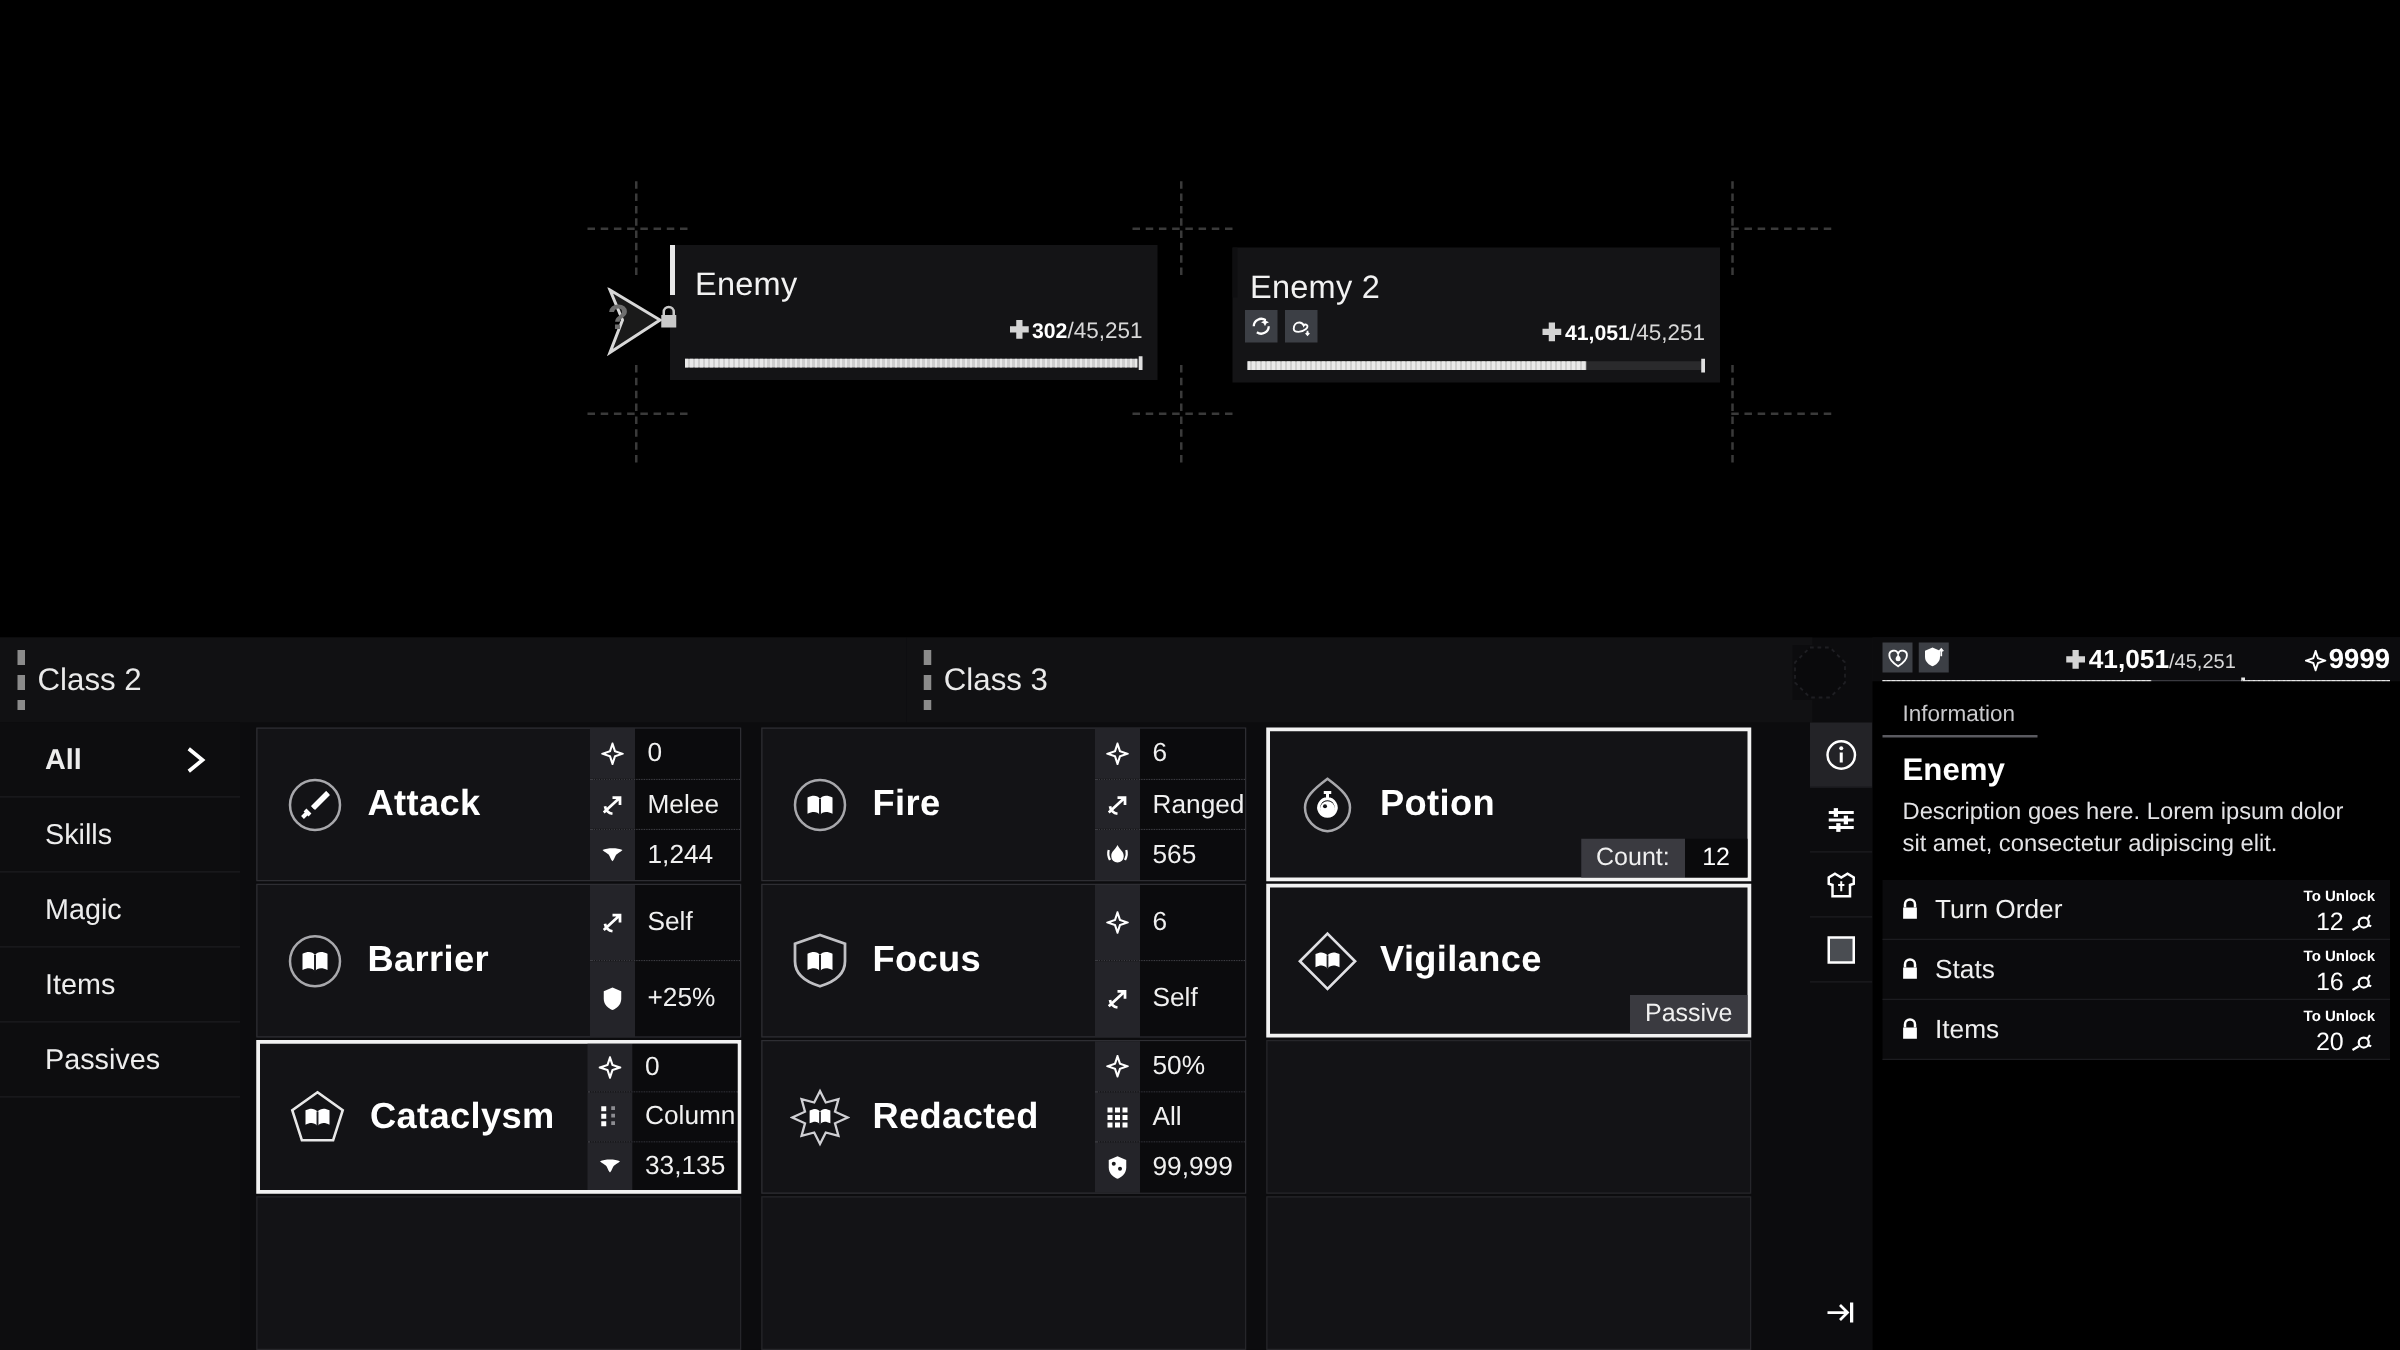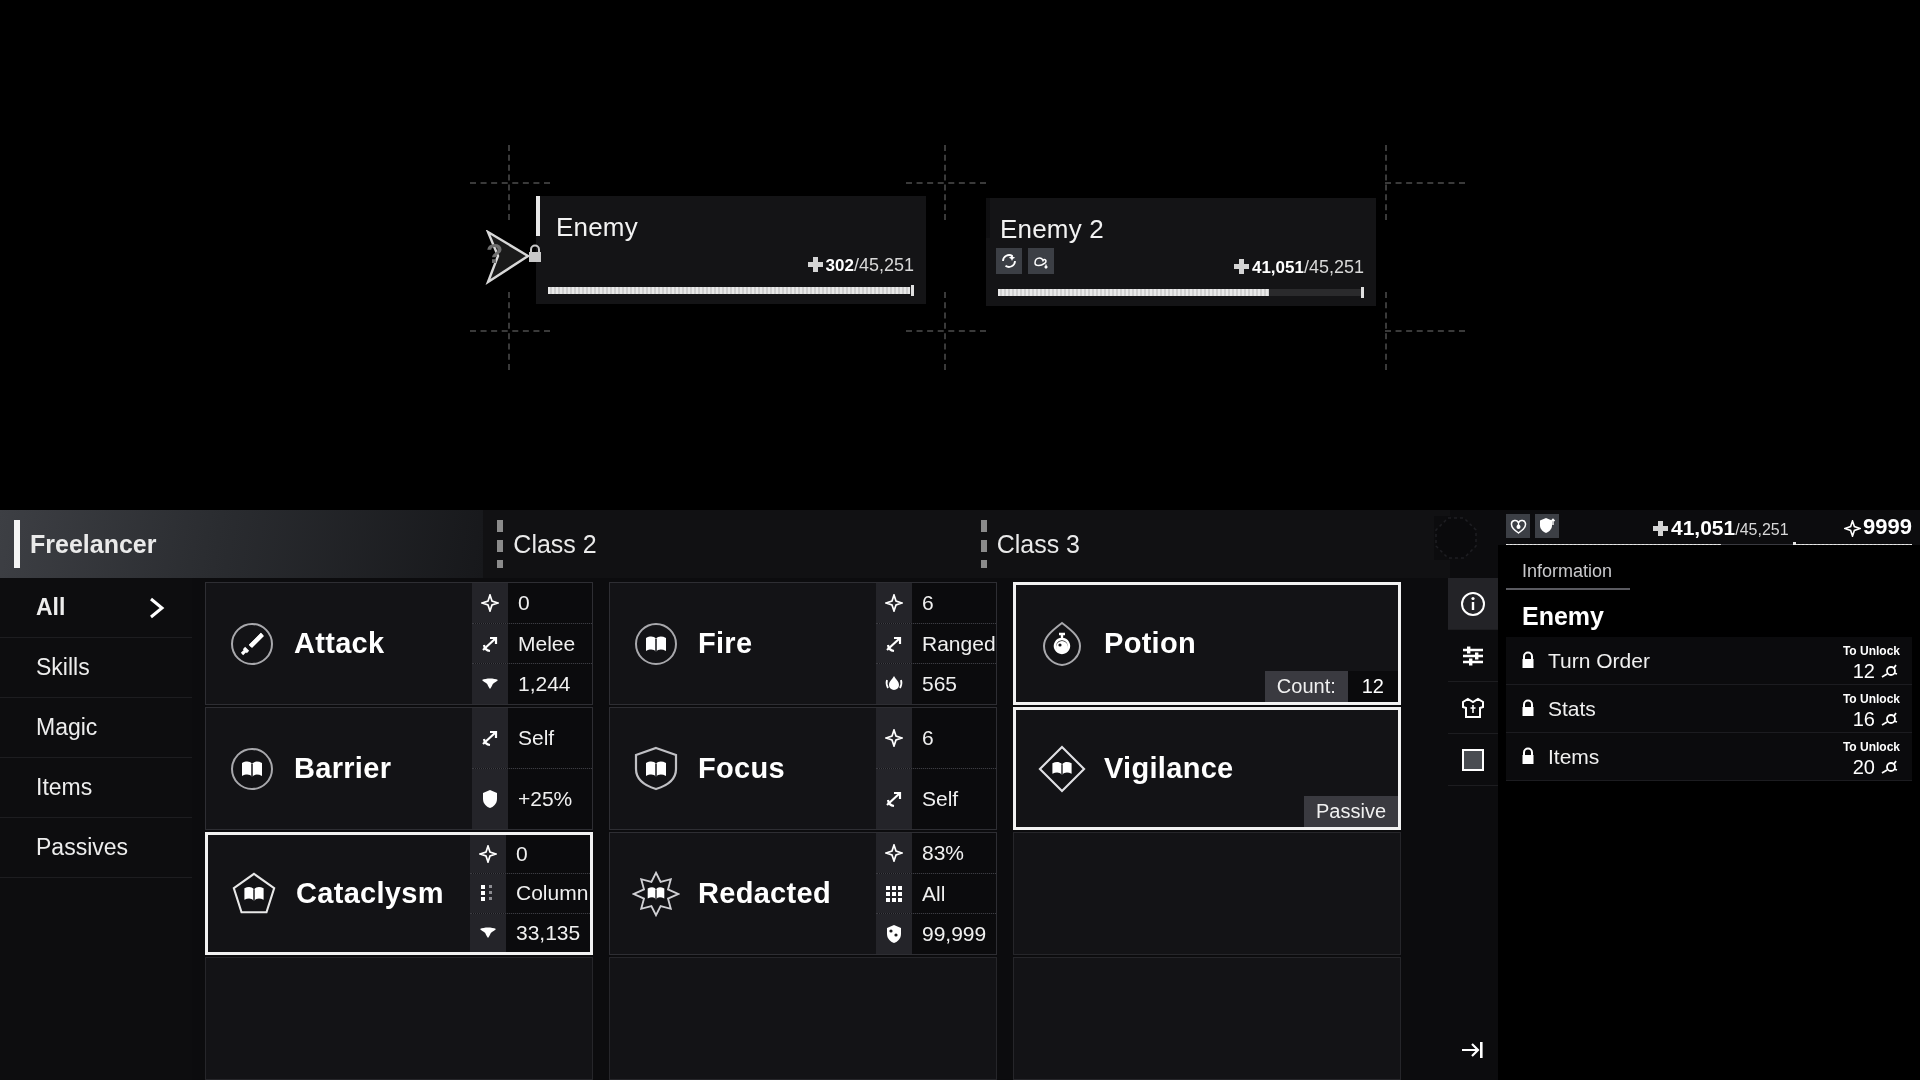--- a/index.html
+++ b/index.html
@@ -202,24 +202,20 @@
       <div class="hpbar">
         <div class="fill" style="width:74%"></div>
         <div class="tip"></div>
       </div>
     </div>
   </div>
 
   <div class="bottom">
 
     <div class="tabrow">
-      <div class="tab active">
-        <div class="edge"></div>
-        <span class="tlabel">Freelancer</span>
-      </div>
       <div class="tab">
         <div class="dashedge"></div>
         <span class="tlabel">Class 2</span>
       </div>
       <div class="tab">
         <div class="dashedge"></div>
         <span class="tlabel">Class 3</span>
       </div>
     </div>
 
@@ -455,21 +451,21 @@
             </span>
             <span class="sc-name">Redacted</span>
           </div>
           <div class="sc-stats">
             <div class="statrow">
               <span class="sico">
                 <svg width="18" height="18" viewBox="0 0 18 18">
                     <path d="M9 1 L11 7 L17 9 L11 11 L9 17 L7 11 L1 9 L7 7 Z" fill="none" stroke="#fff" stroke-width="1.7"></path>
                   </svg>
               </span>
-              <span class="sval">83%</span>
+              <span class="sval">50%</span>
             </div>
             <div class="statrow">
               <span class="sico">
                 <svg width="20" height="20" viewBox="0 0 20 20">
                   <rect x="2" y="2" width="4" height="4" fill="#fff"></rect>
                     <rect x="8" y="2" width="4" height="4" fill="#fff"></rect>
                     <rect x="14" y="2" width="4" height="4" fill="#fff"></rect>
                   <rect x="2" y="8" width="4" height="4" fill="#fff"></rect>
                     <rect x="8" y="8" width="4" height="4" fill="#fff"></rect>
                     <rect x="14" y="8" width="4" height="4" fill="#fff"></rect>
@@ -623,20 +619,21 @@
           <div class="tip"></div>
         </div>
         <div class="bar2">
           <div class="f"></div>
         </div>
       </div>
 
       <div class="ipanel">
         <div class="ip-tab">Information</div>
         <div class="ip-title">Enemy</div>
+        <div class="ip-desc">Description goes here. Lorem ipsum dolor sit amet, consectetur adipiscing elit.</div>
 
         <div class="unlock">
           <span class="lk">
             <svg width="16" height="19" viewBox="0 0 16 19">
               <path d="M4 8 V5.5 a4 4 0 0 1 8 0 V8" fill="none" stroke="#fff" stroke-width="2"></path>
               <rect x="2.5" y="8" width="11" height="9" fill="#fff"></rect>
             </svg>
           </span>
           <span class="ulabel">Turn Order</span>
           <span class="uright">

